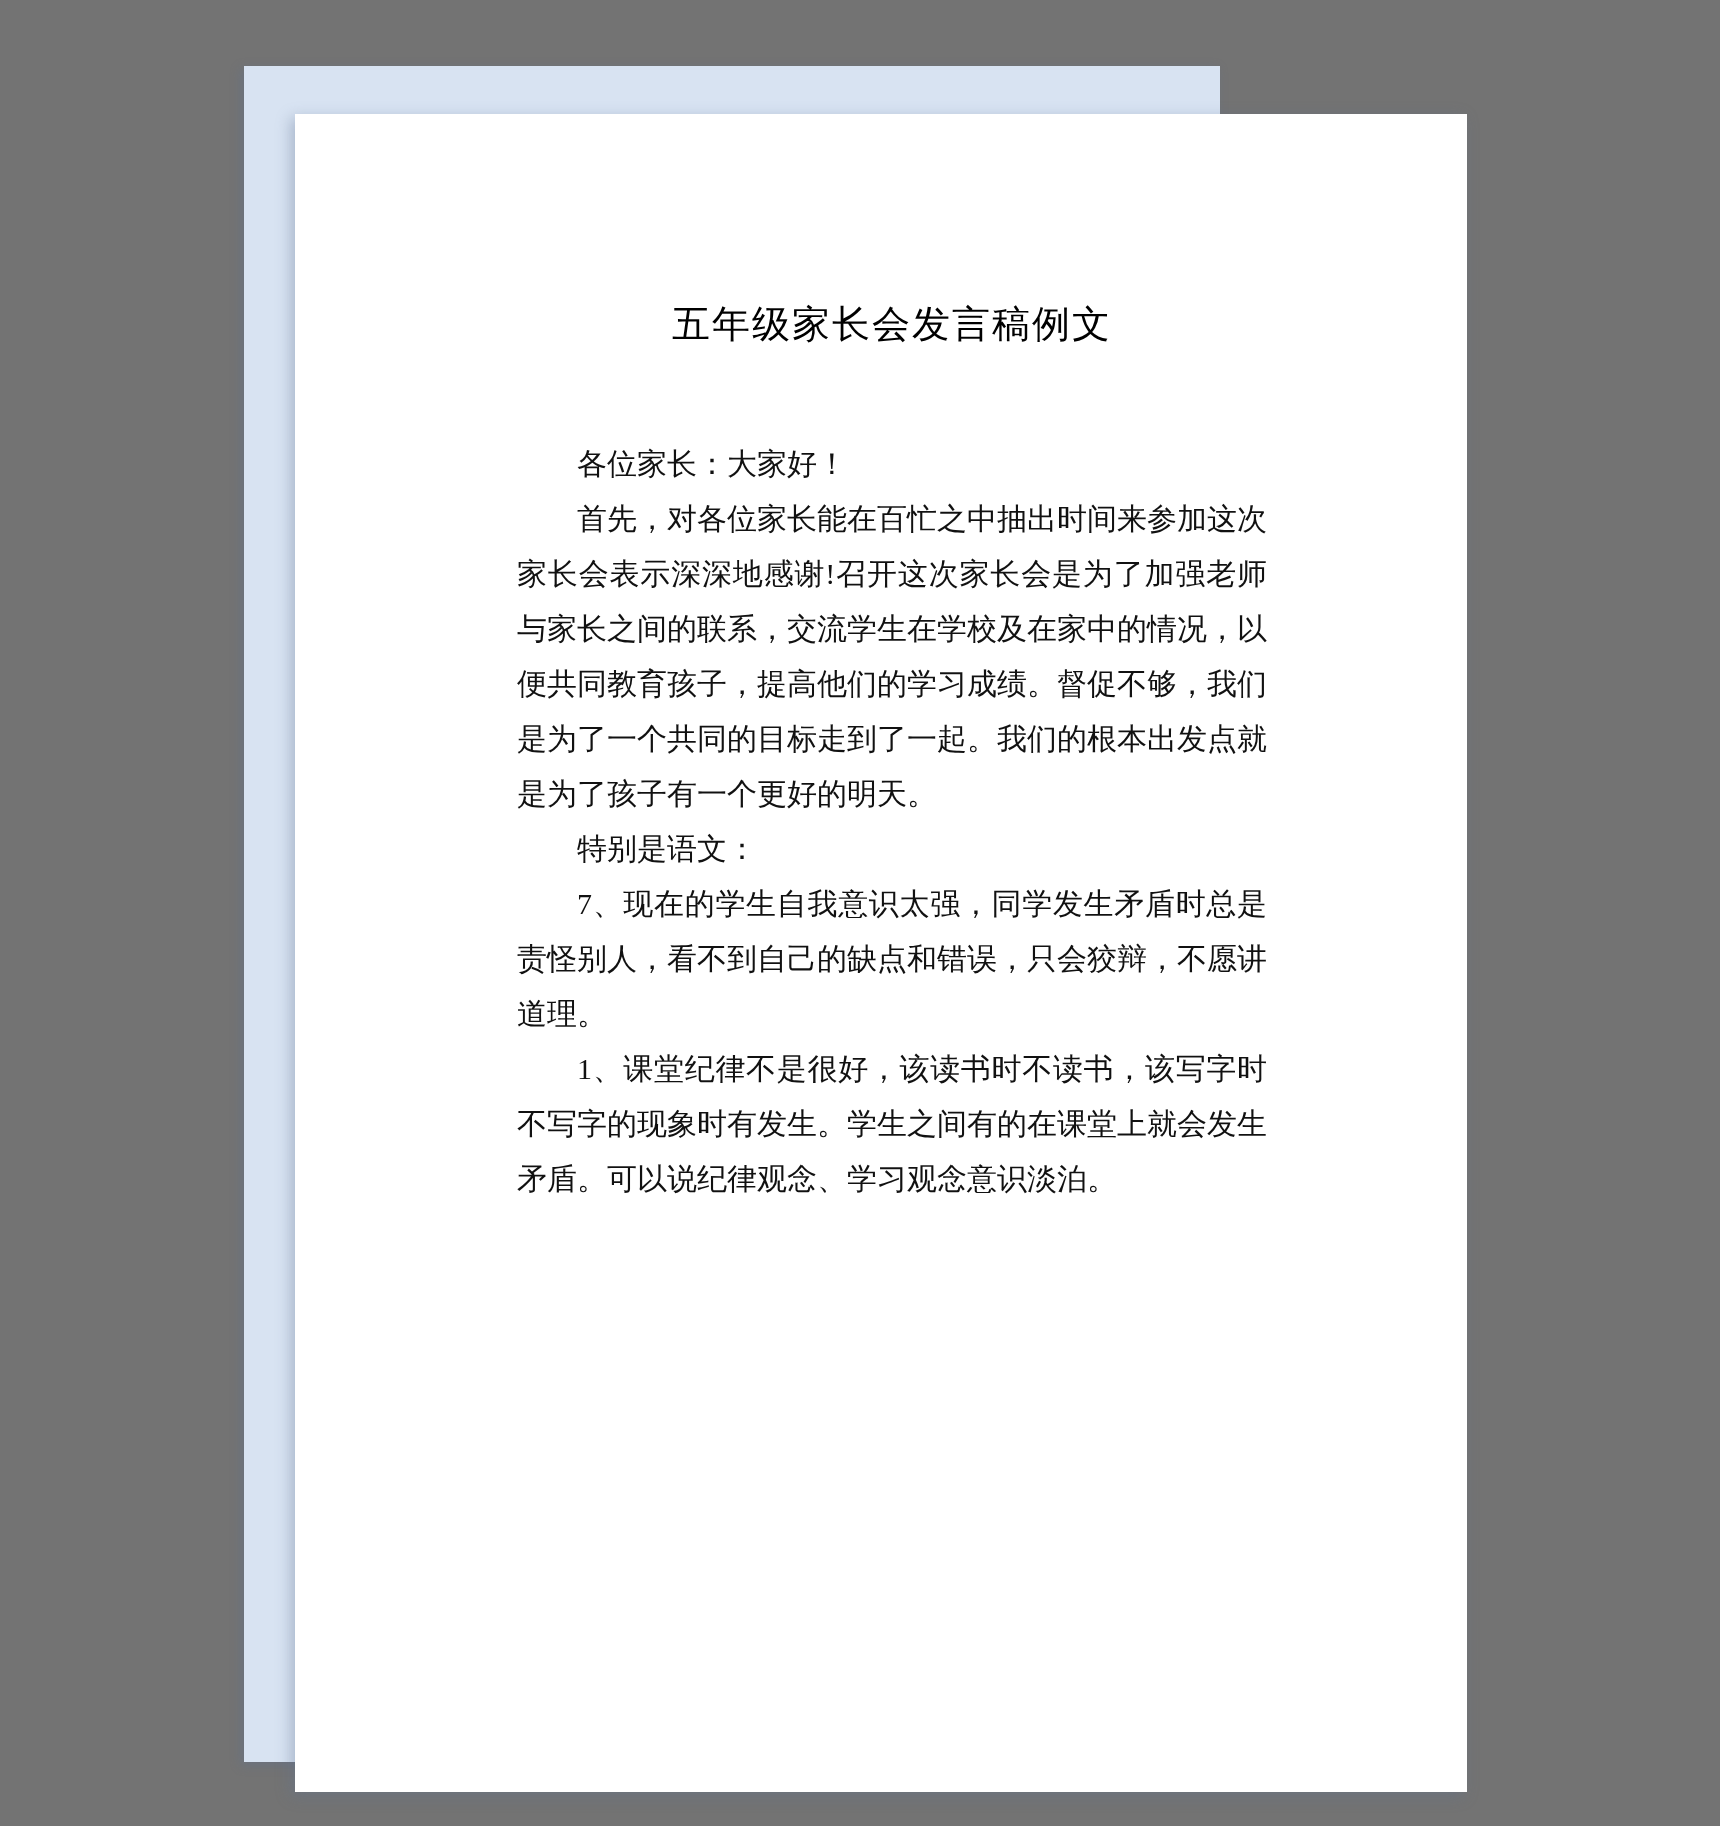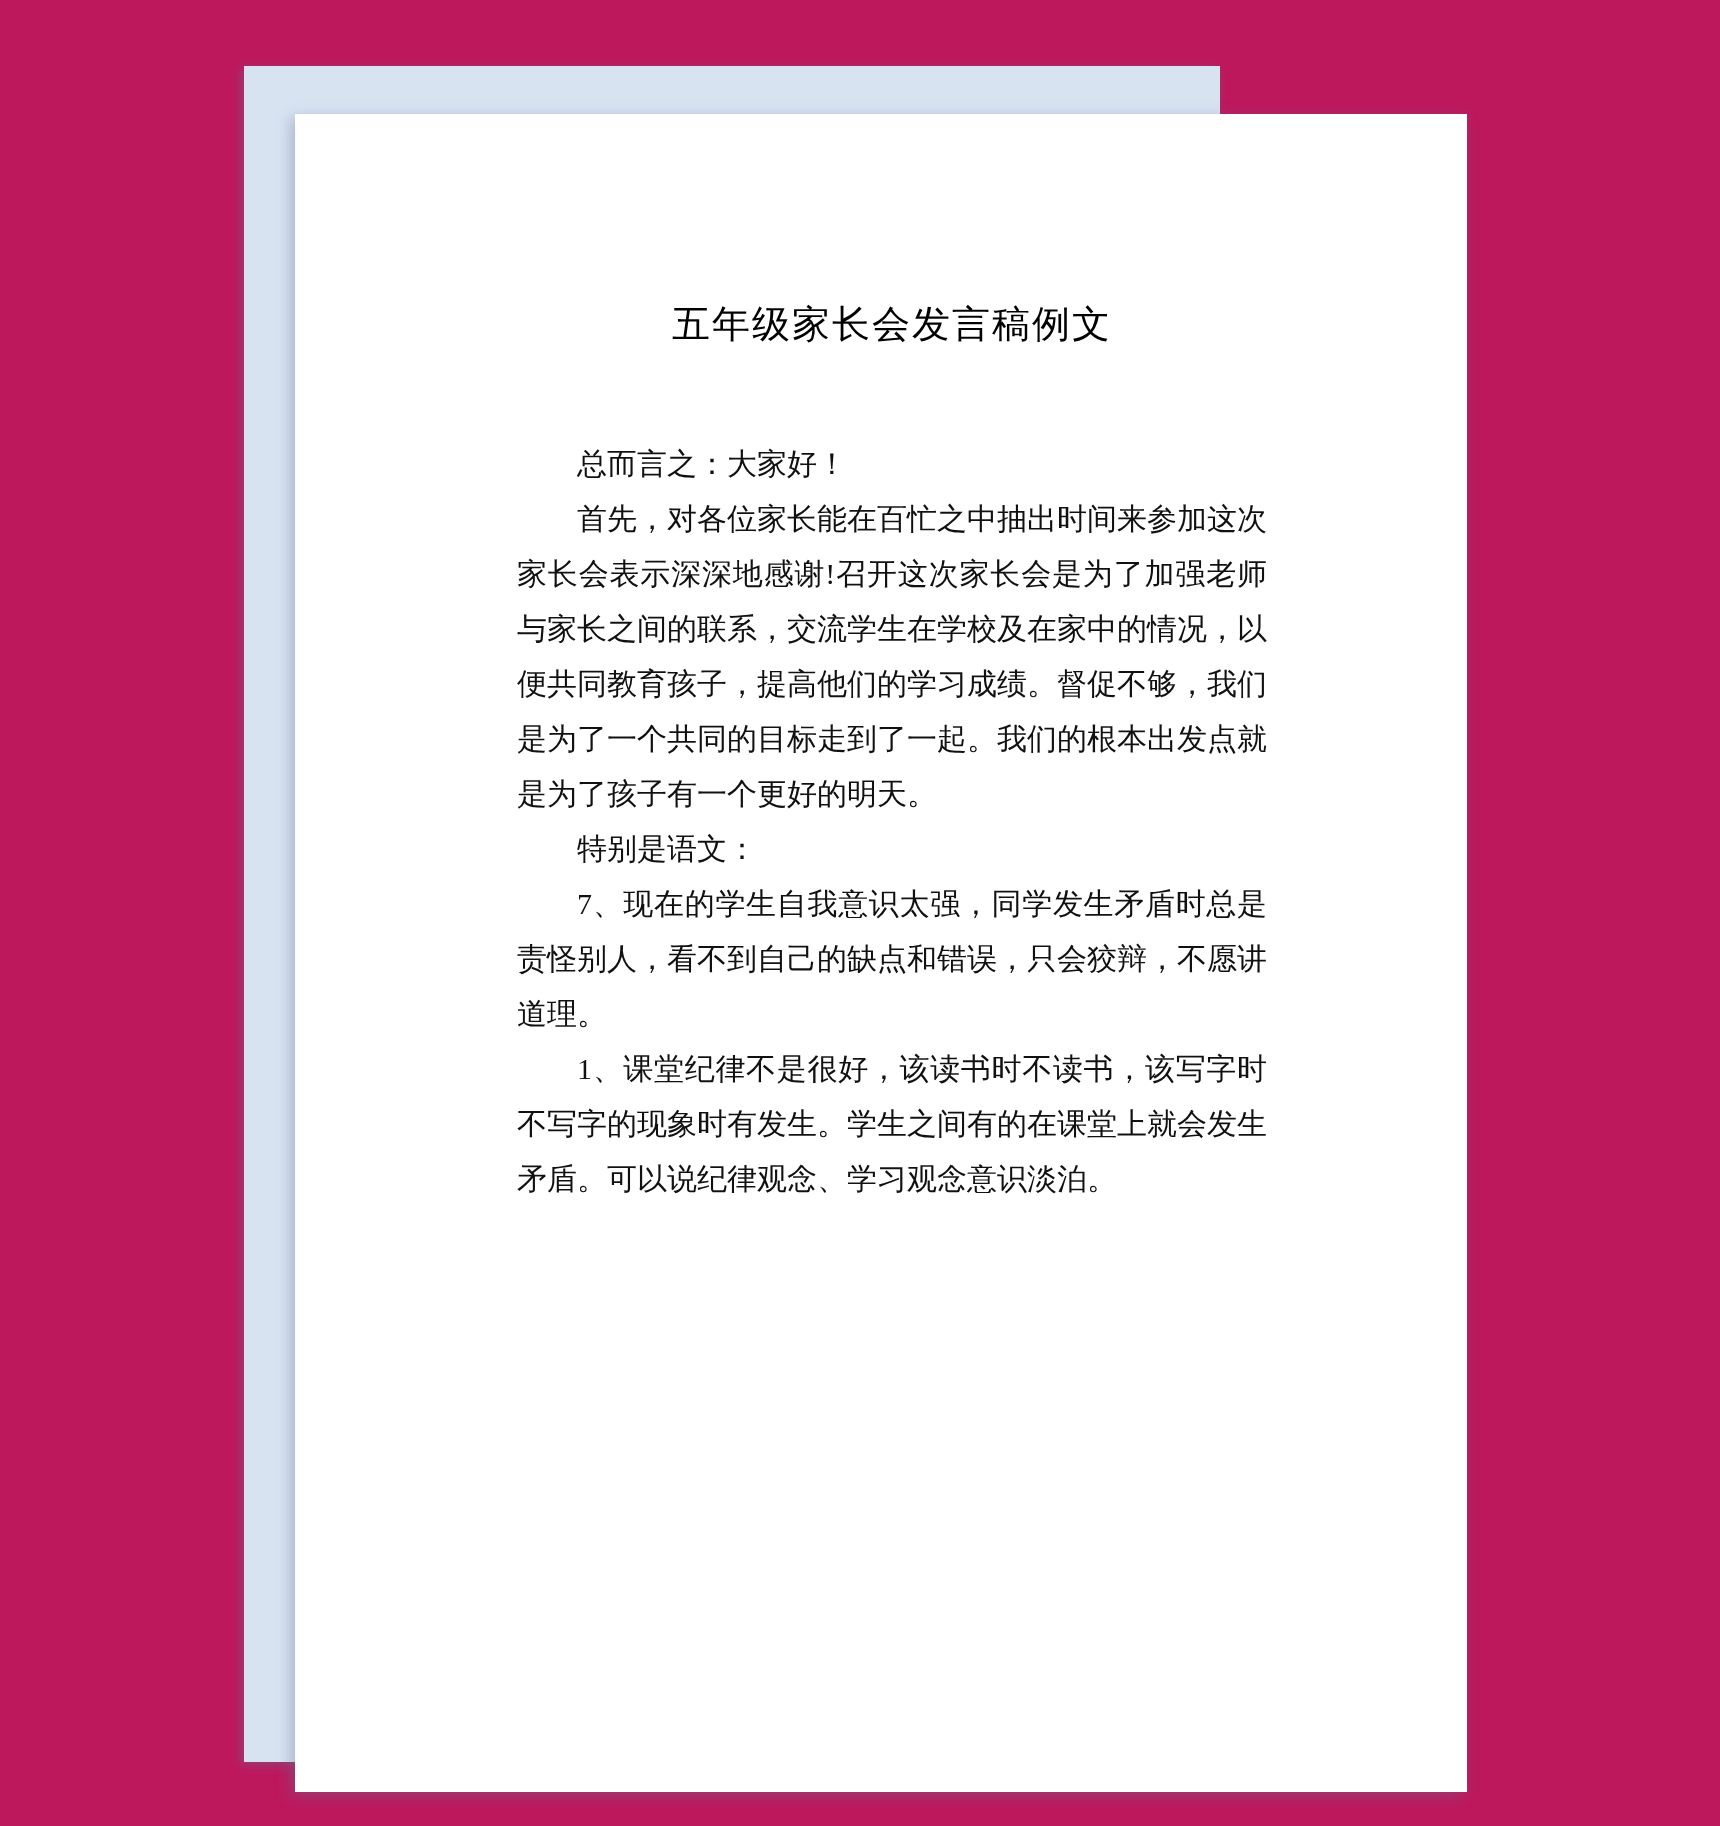--- a/index.html
+++ b/index.html
@@ -4,21 +4,21 @@
 <style>
   html, body {
     margin: 0;
     padding: 0;
     background: #bccada;
   }
   .stage {
     position: relative;
     width: 1720px;
     height: 1826px;
-    background: #be185d;
+    background: #737373;
     overflow: hidden;
     font-family: "Liberation Serif", "DejaVu Serif", serif;
   }
   .back-sheet {
     position: absolute;
     left: 244px;
     top: 66px;
     width: 976px;
     height: 1696px;
     background: #d8e3f2;
@@ -61,21 +61,21 @@
 <body>
 
 <div class="stage">
 
   <div class="back-sheet"></div>
 
   <div class="doc-page">
     <div class="doc-title">五年级家长会发言稿例文</div>
 
     <div class="doc-body">
-      <p>总而言之：大家好！</p>
+      <p>各位家长：大家好！</p>
       <p>首先，对各位家长能在百忙之中抽出时间来参加这次家长会表示深深地感谢!召开这次家长会是为了加强老师与家长之间的联系，交流学生在学校及在家中的情况，以便共同教育孩子，提高他们的学习成绩。督促不够，我们是为了一个共同的目标走到了一起。我们的根本出发点就是为了孩子有一个更好的明天。</p>
       <p>特别是语文：</p>
       <p>7、现在的学生自我意识太强，同学发生矛盾时总是责怪别人，看不到自己的缺点和错误，只会狡辩，不愿讲道理。</p>
       <p>1、课堂纪律不是很好，该读书时不读书，该写字时不写字的现象时有发生。学生之间有的在课堂上就会发生矛盾。可以说纪律观念、学习观念意识淡泊。</p>
     </div>
   </div>
 
 </div>
 
 </body></html>

